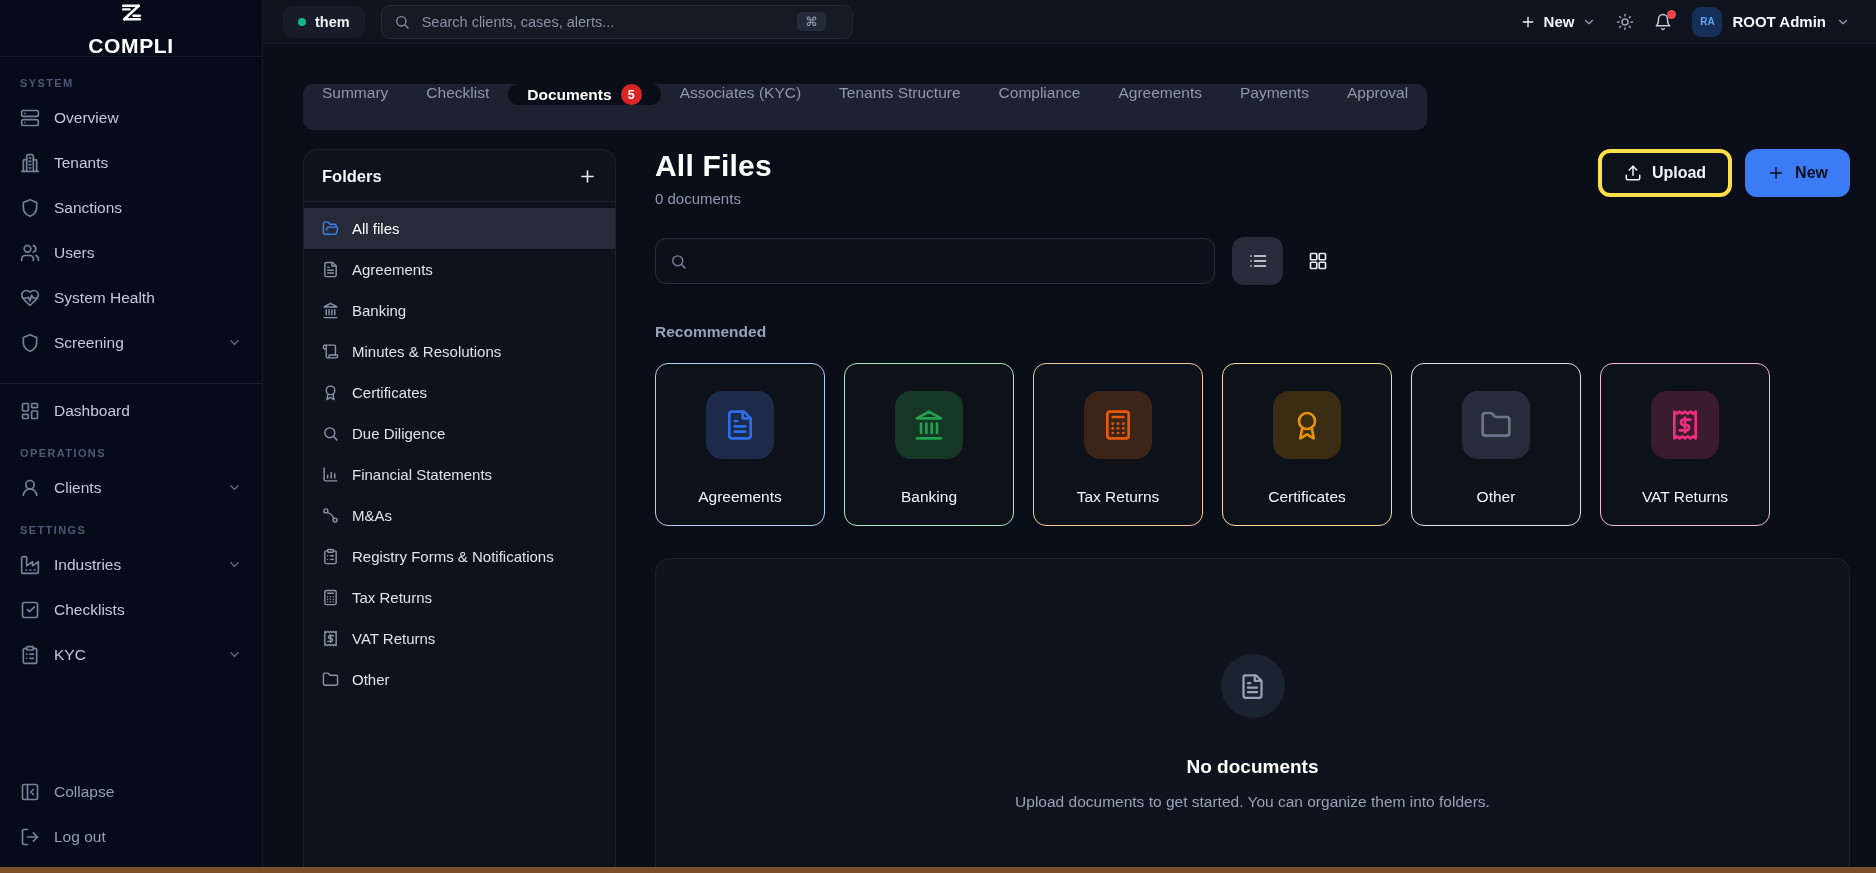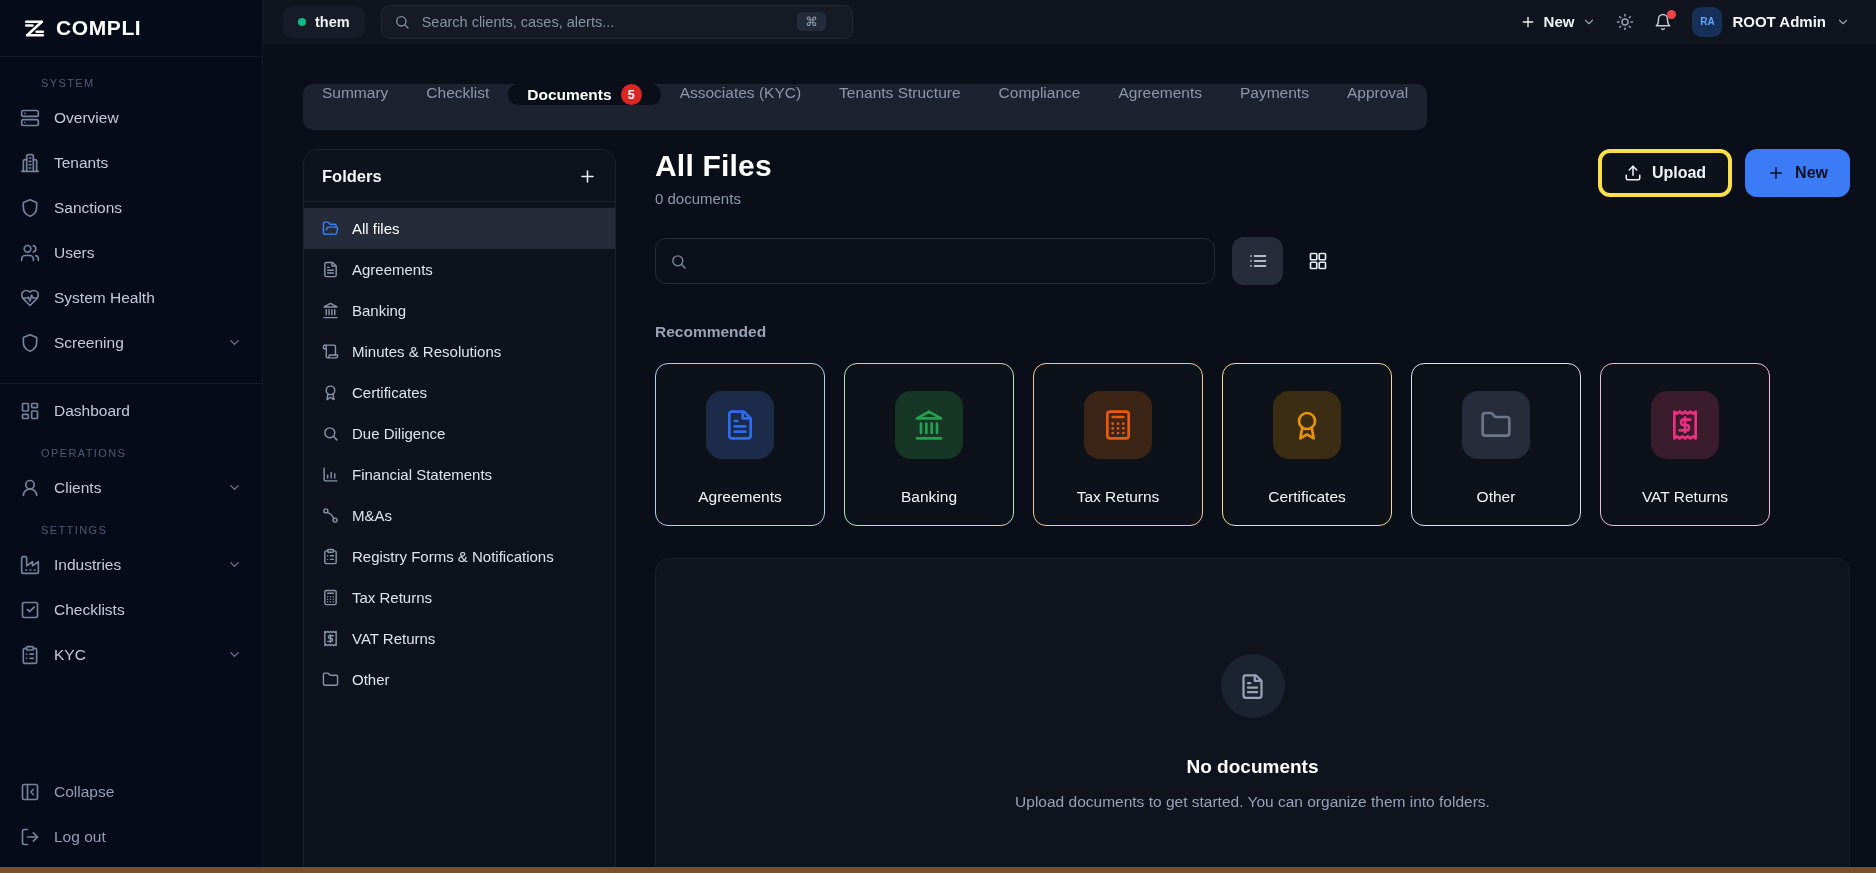--- a/index.html
+++ b/index.html
@@ -10,26 +10,26 @@
     font-family:"Liberation Sans", sans-serif;
   }
   svg { display:block; width:100%; height:100%; }
 
   .app { display:flex; width:100%; height:100%; }
 
   
   .sidebar { flex:0 0 263px; width:263px; background:#060b1a; border-right:1px solid #141b2b;
              display:flex; flex-direction:column; }
   .logo-row { height:57px; display:flex; align-items:center; gap:9px; padding:0 22px;
-              border-bottom:1px solid #121929; cursor:pointer; }
+              border-bottom:1px solid #121929; cursor:pointer;flex-direction:column; }
   .logo-glyph { width:25px; height:25px; color:#ffffff; flex:0 0 25px; }
   .logo-text { font-size:21px; font-weight:800; letter-spacing:.6px; color:#ffffff; }
   .nav { flex:1; padding-top:6px; }
-  .nav-group-label { font-size:11px; font-weight:400; letter-spacing:1.4px; color:#4f5a72;
-                     padding:14px 20px 6px;margin-left:21px; }
+  .nav-group-label { font-size:11px; font-weight:700; letter-spacing:1.4px; color:#4f5a72;
+                     padding:14px 20px 6px; }
   .nav-item { display:flex; align-items:center; gap:14px; height:45px; padding:0 20px;
               color:#c2cad9; font-size:15.5px; cursor:pointer; }
   .nav-icon { width:20px; height:20px; flex:0 0 20px; color:#76819a; }
   .nav-chevron { margin-left:auto; width:15px; height:15px; color:#6e7890; }
   .nav-divider { height:1px; background:#151d2f; margin:18px 0 4px; }
   .sidebar-footer { margin-top:auto; padding-bottom:14px; }
   .sidebar-footer .nav-item { color:#949eb1; }
 
   
   .main-col { flex:1; display:flex; flex-direction:column; min-width:0; }

